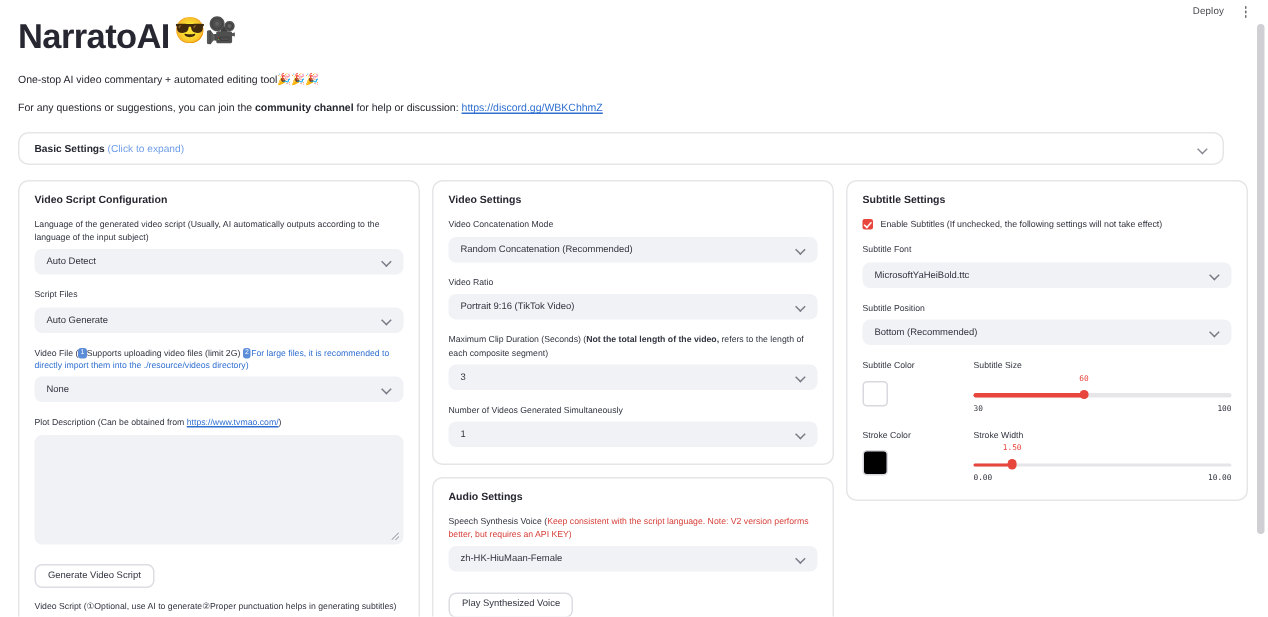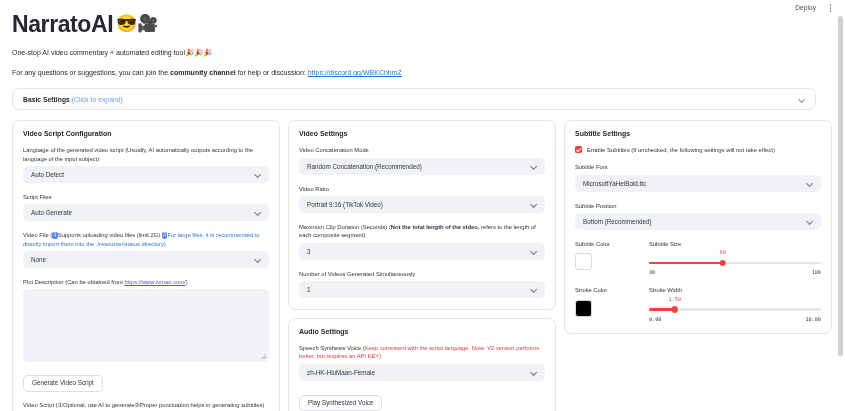--- a/index.html
+++ b/index.html
@@ -27,21 +27,21 @@
     align-items: center; justify-content: center; gap: 1.5px; cursor: pointer;
   }
   .kebab i { display: block; width: 1.4px; height: 1.4px; background: #6b6b72; border-radius: 50%; }
 
   
   .page { position: absolute; top: 0; left: 0; width: 828px; padding: 0 12px; }
 
   .title {
     margin-top: 12px;
     font-size: 23px; font-weight: bold; letter-spacing: -.4px;
-    line-height: 1.1; display: flex; align-items: center; gap: 3px;
+    line-height: 1.1; display: flex; align-items: flex-start; gap: 3px;
   }
   .title .emoji { font-size: 17px; }
 
   .tagline { margin-top: 11px; font-size: 7px; color: #262730; line-height: 1.3; }
   .tagline .emoji { font-size: 7.5px; }
   .intro { margin-top: 10px; font-size: 7px; color: #262730; line-height: 1.3; }
   .intro b { font-weight: bold; }
   .intro a, .linkblue { color: #2f6fd0; text-decoration: underline; }
 
   

